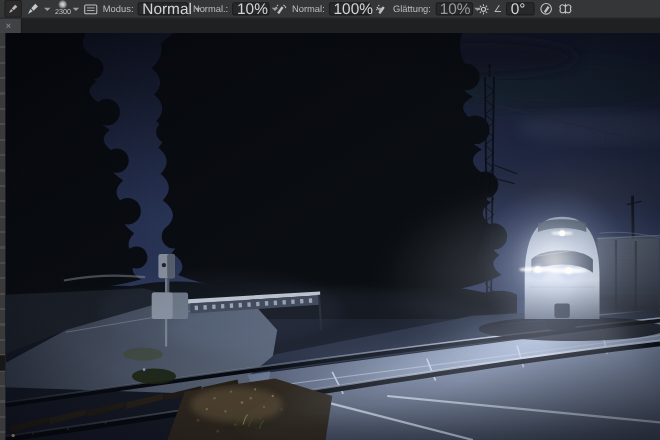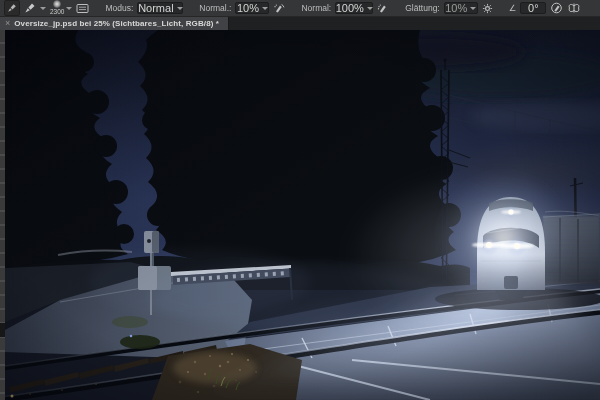--- a/index.html
+++ b/index.html
@@ -2,23 +2,23 @@
 <html><head>
 <meta charset="utf-8">
 <style>
   html,body{margin:0;padding:0;}
   body{width:600px;height:400px;overflow:hidden;background:#1e1e1e;
        font-family:"Liberation Sans",sans-serif;-webkit-user-select:none;user-select:none;}
 
   
   .options-bar{height:17px;background:#353638;border-bottom:1px solid #262626;
     display:flex;align-items:center;gap:4px;padding:0 4px;box-sizing:border-box;}
-  .ob-label{color:#bdbdbd;font-size:8.5px;white-space:nowrap;margin-left:12px;}
+  .ob-label{color:#bdbdbd;font-size:8.5px;white-space:nowrap;}
   .field{background:#272829;border:1px solid #1d1d1d;border-radius:2px;color:#d4d4d4;
-    font-size:11px;height:12px;display:flex;align-items:center;justify-content:center;
+    font-size:14px;height:12px;display:flex;align-items:center;justify-content:flex-start;
     padding:0 3px;gap:3px;box-sizing:border-box;white-space:nowrap;}
   .chev{width:0;height:0;border-left:3px solid transparent;border-right:3px solid transparent;
     border-top:3.5px solid #9c9c9c;flex:0 0 auto;}
   .tool-chip{width:14px;height:14px;background:#2a2a2b;border:1px solid #202020;border-radius:2px;
     display:flex;align-items:center;justify-content:center;}
   .icon-btn{display:flex;align-items:center;justify-content:center;height:14px;}
   .preset{display:flex;align-items:center;gap:2px;}
   .preset-col{display:flex;flex-direction:column;align-items:center;line-height:1;}
   .preset-dot{width:8px;height:8px;border-radius:50%;
     background:radial-gradient(circle,#e3e3e3 0%,#9d9d9d 42%,rgba(120,120,120,0) 78%);}
@@ -139,21 +139,20 @@
   <div class="icon-btn">
     <svg width="14" height="12" viewBox="0 0 14 12">
       <path d="M7,1.5 V10.5 M7,4 C4,.8 1,3 2.5,6 C1,9 4.2,11 7,8.4 M7,4 C10,.8 13,3 11.5,6 C13,9 9.8,11 7,8.4" stroke="#c2c2c2" fill="none" stroke-width="1"></path>
     </svg>
   </div>
 </div>
 
 <div class="tab-bar">
   <div class="doc-tab">
     <span class="tab-close">×</span>
-    <span class="tab-title">Oversize_jp.psd bei 25% (Sichtbares_Licht, RGB/8) *</span>
   </div>
 </div>
 
 <div class="workspace">
   <div class="tools-strip">
     <div class="notch"></div>
   </div>
 
   <div class="scene-wrap">
   <svg width="595" height="370" viewBox="5 30 595 370">

